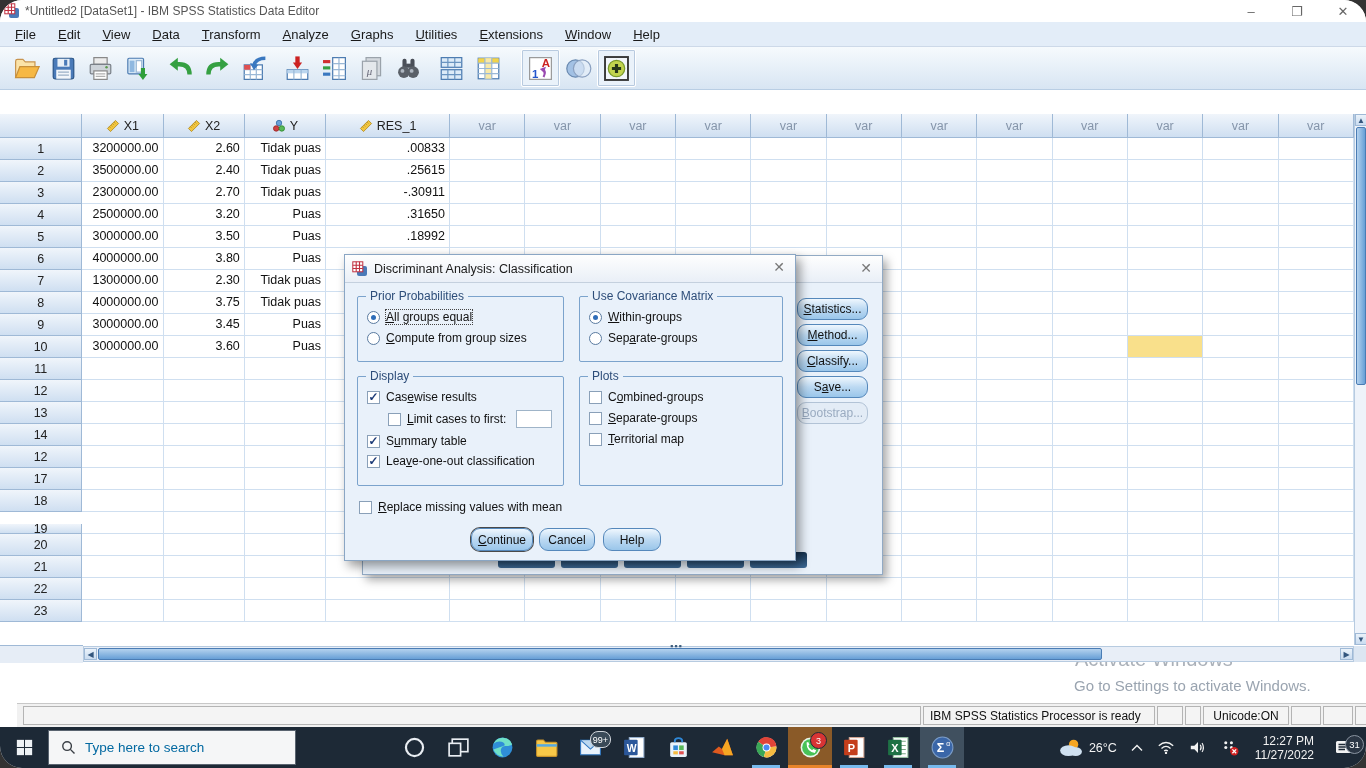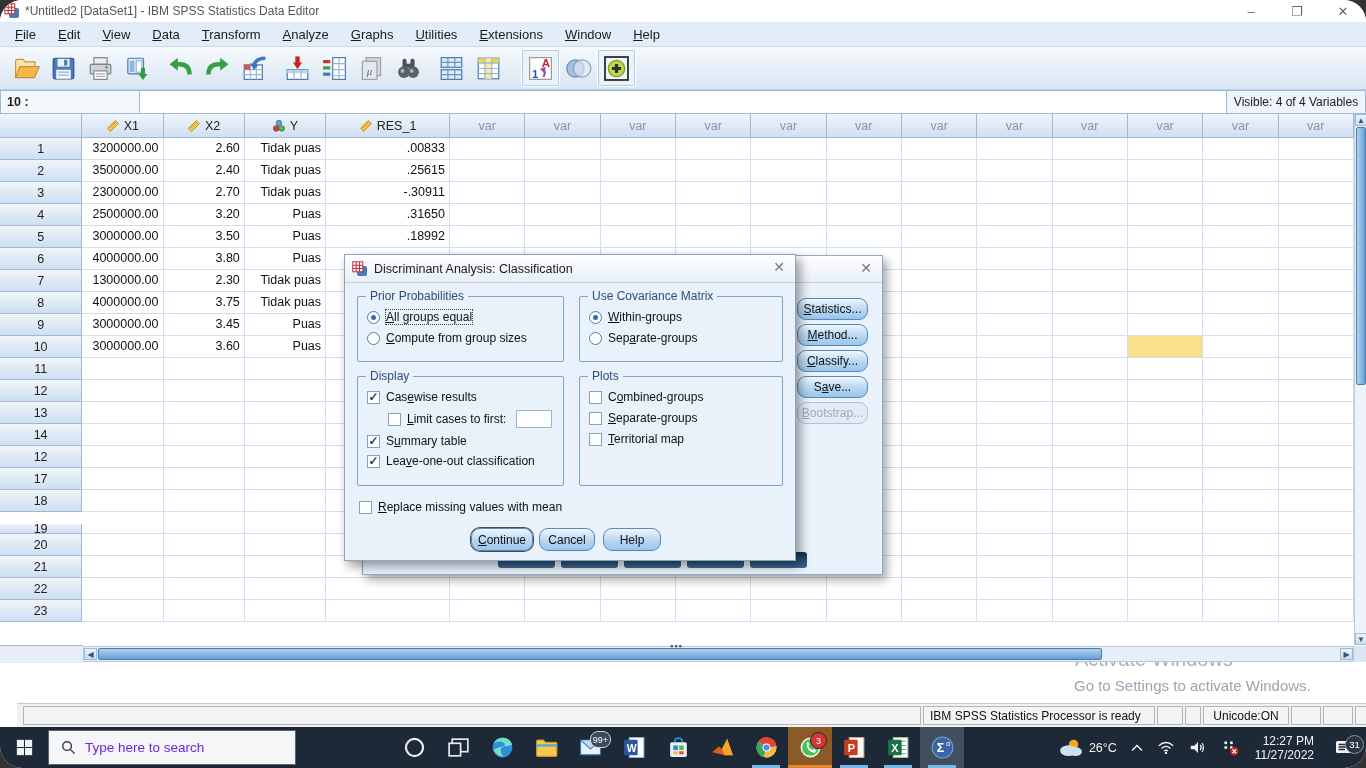--- a/index.html
+++ b/index.html
@@ -98,21 +98,21 @@
     display:flex;align-items:center;justify-content:center;font-size:12px;font-weight:bold;color:#1d3b77;line-height:10px;}
   .optlbl.focus{outline:1px dotted #444;}
   .smallinput{width:36px;height:18px;background:#fff;border:1px solid #9fb4c8;box-sizing:border-box;margin-left:4px;}
   .dlgbtns{position:absolute;top:273px;left:0;width:450px;height:24px;}
   .dlgbtns .btn{position:absolute;height:23px;}
   .btn.default{box-shadow:0 0 0 1px #4a4a4a;}
   
   .taskbar{position:absolute;left:0;top:727px;width:1366px;height:41px;background:#1d2936;display:flex;align-items:stretch;z-index:20;}
   .tbstart{width:48px;display:flex;align-items:center;justify-content:center;}
   .tbsearch{width:248px;margin:3px 0;background:#f5f6f7;border:1px solid #5a6470;display:flex;align-items:center;
-    gap:9px;padding-left:12px;box-sizing:border-box;color:#6d28d9;font-size:13.5px;}
+    gap:9px;padding-left:12px;box-sizing:border-box;color:#0369a1;font-size:13.5px;}
   .tbapp{width:44px;display:flex;align-items:center;justify-content:center;position:relative;}
   .tbapp svg{width:25px;height:25px;}
   .tbapp .runline{position:absolute;bottom:0;left:8px;right:8px;height:3px;background:#76b9ed;}
   .tbapp.activetile{background:#40505f;}
   .tbapp.whatsapptile{background:#8a5a28;}
   .tbapp.whatsapptile .runline{background:#e8842a;left:0;right:0;}
   .tbadge{position:absolute;border-radius:50%;background:#d83434;color:#fff;font-size:9px;display:flex;
     align-items:center;justify-content:center;border:1px solid #1d2936;}
   .tbgap{flex:1;}
   .tray{display:flex;align-items:center;color:#f2f2f2;}
@@ -278,25 +278,20 @@
       </div>
       <div class="ticon boxed">
         <svg viewBox="0 0 24 24">
           <rect x="2.5" y="2.5" width="19" height="19" fill="#f2f6fa" stroke="#3a3a3a" stroke-width="1.6"></rect>
           <circle cx="12" cy="12" r="6.8" fill="#c2d44e" stroke="#7a9a2a"></circle>
           <path d="M12 8.2 V15.8 M8.2 12 H15.8" stroke="#28381a" stroke-width="2.6"></path>
         </svg>
       </div>
     </div>
 
-  <div class="refbar">
-    <div class="refcell">10 :</div>
-    <div class="refinput"></div>
-    <div class="visinfo">Visible: 4 of 4 Variables</div>
-  </div>
 
   <div id="grid">
       <div class="grow ghdr">
         <div class="gh" style="width: 83px;"></div>
         <div class="gh" style="width: 82px;">
           <span style="width: 14px; height: 14px; display: flex;">
             <svg viewBox="0 0 16 16">
               <g transform="rotate(-45 8 8)">
                 <rect x="1.5" y="5.5" width="13" height="5" fill="#f2c63f" stroke="#b8922a"></rect>
                 <path d="M4.5 5.5 V8 M7 5.5 V8 M9.5 5.5 V8 M12 5.5 V8" stroke="#b8922a" stroke-width="0.9"></path>

